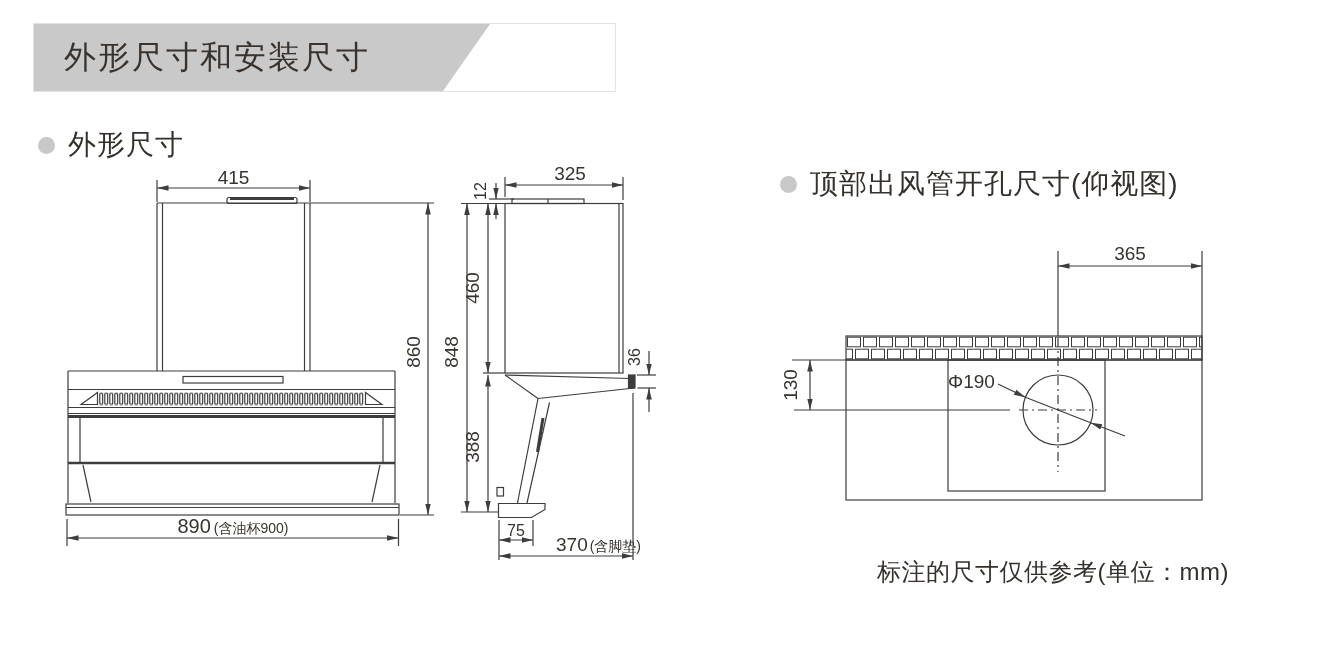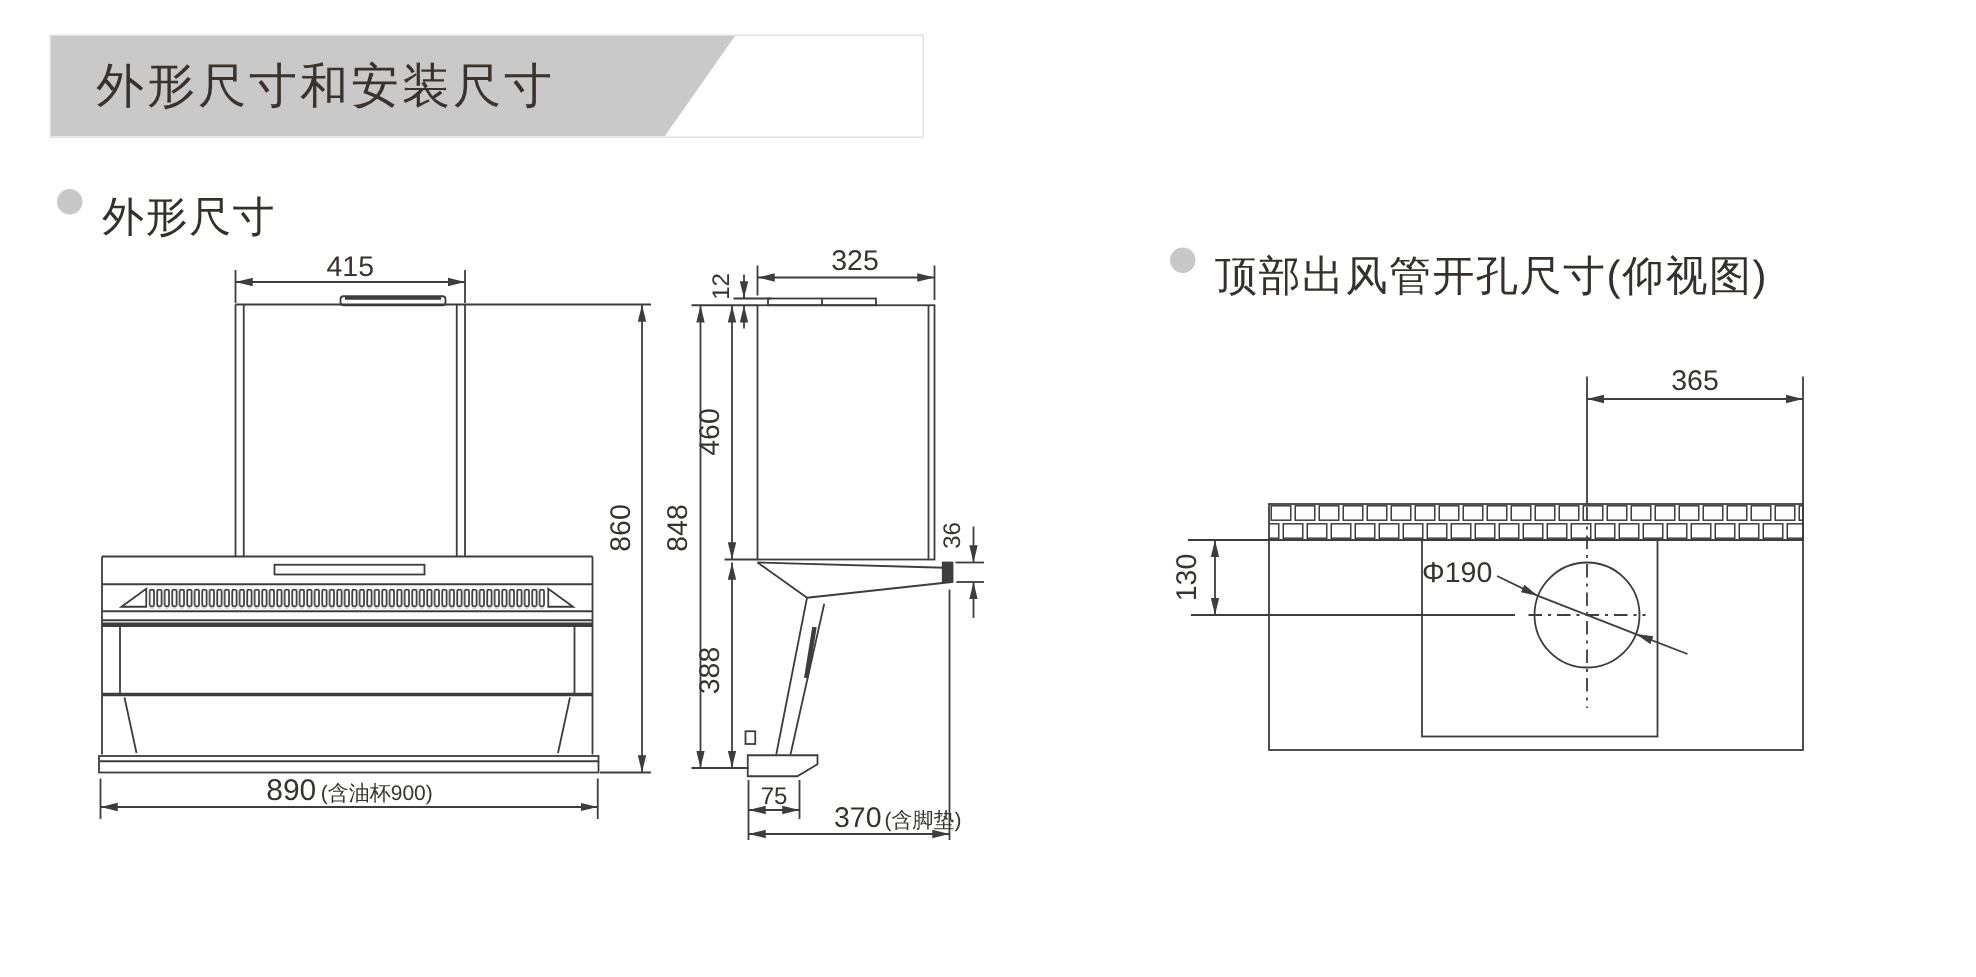--- a/index.html
+++ b/index.html
@@ -8,21 +8,21 @@
     font-family:"Liberation Sans","DejaVu Sans",sans-serif;color:#35302b;
   }
   
   .banner{position:absolute;left:33px;top:23px;width:583px;height:69px;
           background:#ffffff;border:1px solid #e3e3e3;box-sizing:border-box;}
   .banner-gray{position:absolute;left:0;top:0;width:456px;height:67px;background:#c9c9c9;
           clip-path:polygon(0 0,100% 0,calc(100% - 47px) 100%,0 100%);}
   .banner-title{position:absolute;left:30px;top:50%;transform:translateY(-50%);
           font-size:32px;font-weight:500;letter-spacing:2px;color:#3a332d;margin:0;white-space:nowrap;}
   
-  .sec-title{position:absolute;display:flex;white-space:nowrap;
+  .sec-title{position:absolute;display:flex;align-items:center;white-space:nowrap;
           font-size:28px;font-weight:500;color:#35302b;letter-spacing:1px;}
   .bullet{width:17px;height:17px;border-radius:50%;background:#c8c8c8;margin-right:13px;flex:0 0 auto;}
   #sec-outline{left:38px;top:126px;}
   #sec-outlet{left:780px;top:130px;margin-top:35px;}
   
   .note{position:absolute;left:877px;top:556px;font-size:24px;color:#35302b;letter-spacing:0.5px;white-space:nowrap;}
   
   svg{position:absolute;left:0;top:0;}
   svg text{font-family:"Liberation Sans","DejaVu Sans",sans-serif;fill:#38332e;stroke:none;}
   .dimtxt{font-size:19px;}
@@ -213,14 +213,15 @@
         <line x1="998" y1="384" x2="1025.4" y2="397.3" marker-end="url(#ar)"></line>
         <line x1="1025.4" y1="397.3" x2="1090.6" y2="422.7"></line>
         <line x1="1125" y1="436" x2="1090.6" y2="422.7" marker-end="url(#ar)"></line>
       </g>
       <text class="dimtxt" x="1130" y="260" text-anchor="middle">365</text>
       <text class="dimtxt" x="797" y="385" text-anchor="middle" transform="rotate(-90 797 385)">130</text>
       <text class="dimtxt" x="948" y="388">Φ190</text>
     </g>
   </svg>
 
+  <div class="note">标注的尺寸仅供参考(单位：mm)</div>
 
 </div>
 
 </body></html>

